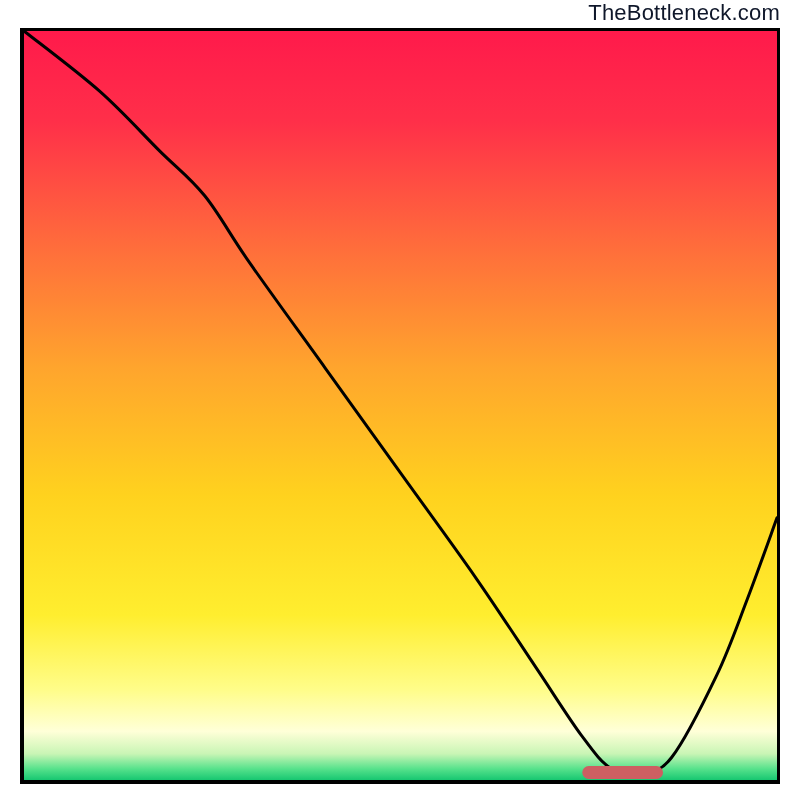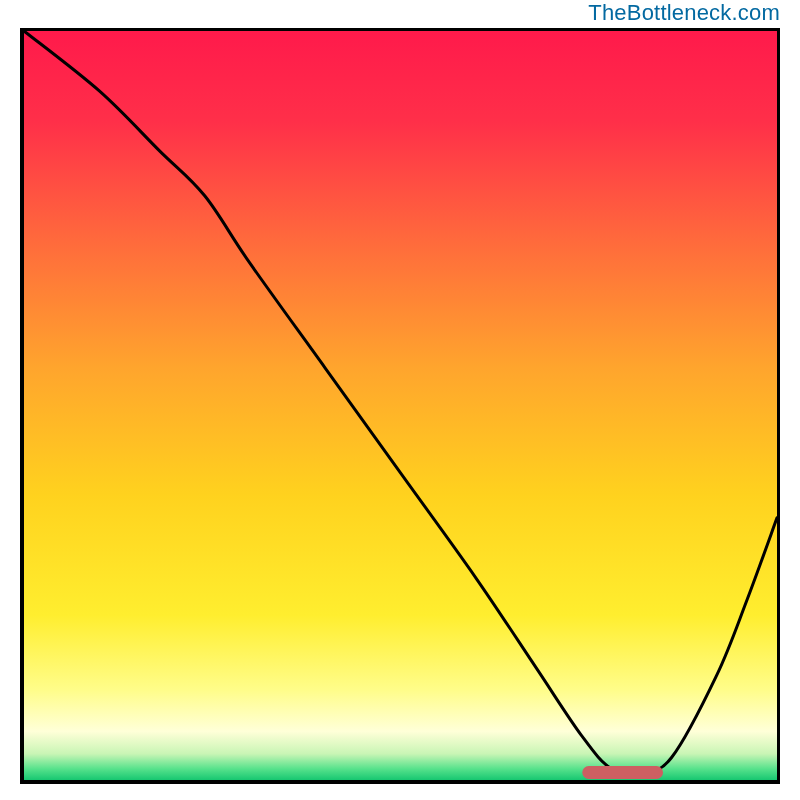--- a/index.html
+++ b/index.html
@@ -9,21 +9,21 @@
     height: 800px;
     background: #ffffff;
     overflow: hidden;
   }
   .watermark {
     position: absolute;
     top: 0;
     right: 20px;
     font-family: Arial, Helvetica, sans-serif;
     font-size: 22px;
-    color: #0369a1;
+    color: #0f172a;
     letter-spacing: 0.2px;
   }
   .plot-frame {
     position: absolute;
     left: 20px;
     top: 28px;
     width: 760px;
     height: 756px;
     border-left: 4px solid #000;
     border-right: 3px solid #000;

